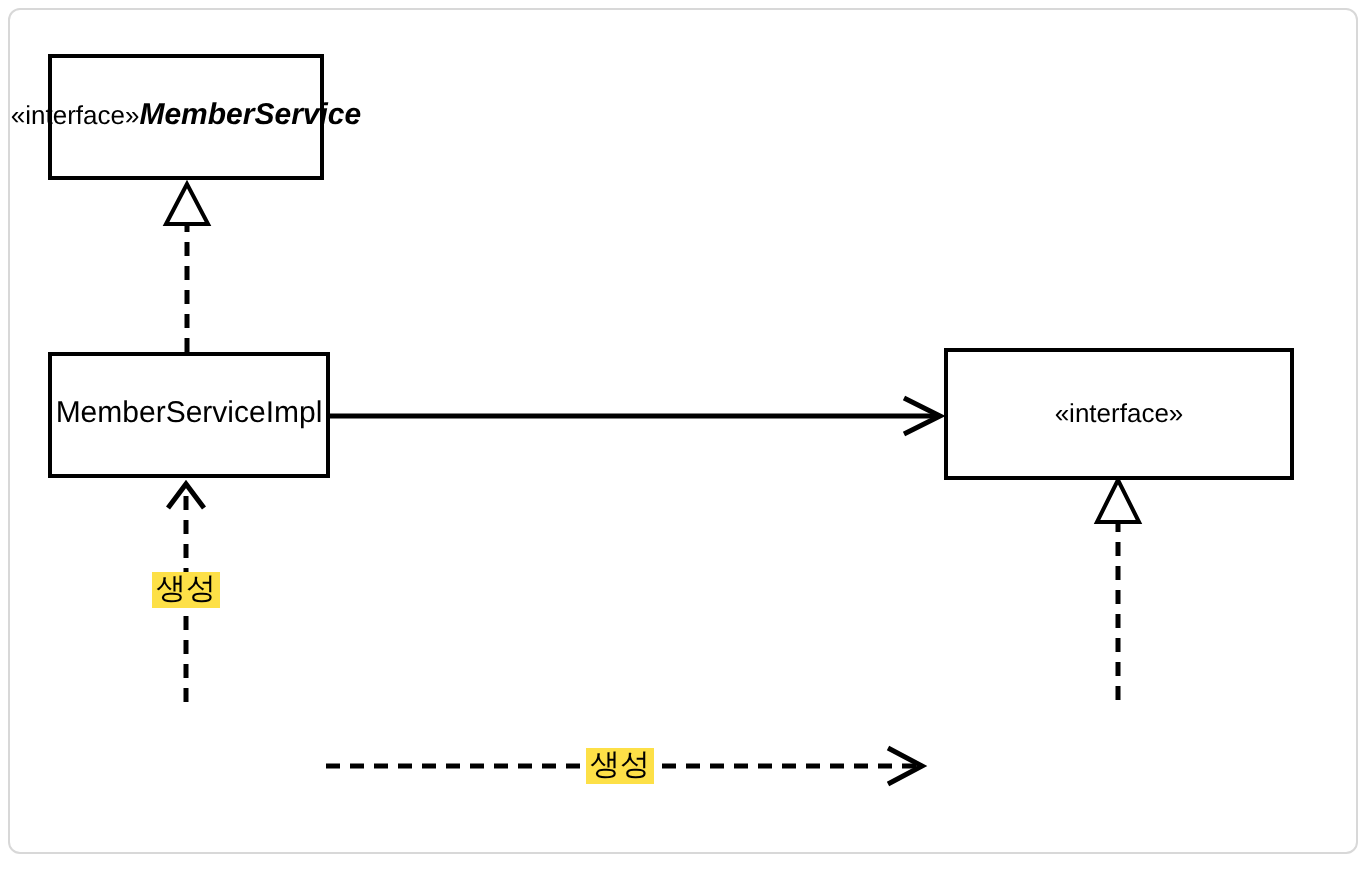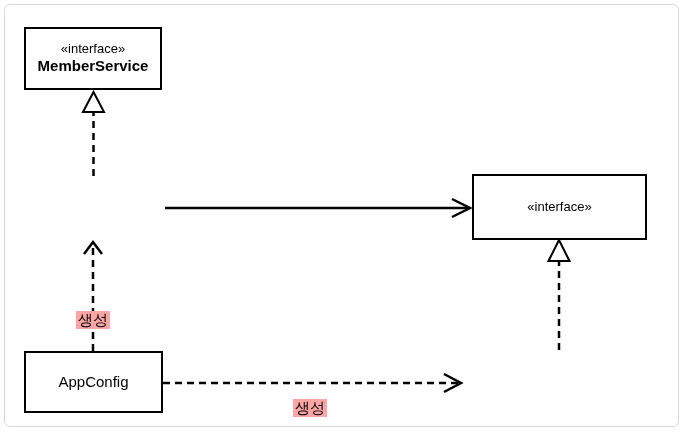--- a/index.html
+++ b/index.html
@@ -34,52 +34,50 @@
     top: 0;
     width: 685px;
     height: 442px;
   }
   .uml-box {
     position: absolute;
     box-sizing: border-box;
     border: 2px solid #000000;
     background: #ffffff;
     display: flex;
-    flex-direction: column;
     align-items: center;
     justify-content: center;
     text-align: center;
     z-index: 2;
   }
   .stereotype {
     font-size: 13px;
     line-height: 1.25;
     white-space: nowrap;
   }
   .class-name {
     font-size: 15px;
     line-height: 1.25;
     white-space: nowrap;
   }
-  .class-name.bold { font-weight: bold; }
+  .class-name.bold { font-weight: bold; font-style: italic; }
   .box-ms  { left: 24px;  top: 27px;  width: 138px; height: 63px; }
   .box-msi { left: 24px;  top: 176px; width: 141px; height: 63px; }
   .box-mr  { left: 472px; top: 174px; width: 175px; height: 66px; }
   .box-ac  { left: 24px;  top: 351px; width: 139px; height: 62px; }
   .box-mmr { left: 464px; top: 350px; width: 192px; height: 64px; }
   .edge-label {
     position: absolute;
     transform: translate(-50%, -50%);
-    background: #fca5a5;
+    background: #fde047;
     padding: 0 2px;
     font-size: 15px;
     line-height: 1.2;
     white-space: nowrap;
     z-index: 3;
-    margin-top: 25px;
   }
   .label-create-vertical   { left: 93px;  top: 295px; }
   .label-create-horizontal { left: 310px; top: 383px; }
 </style>
 </head>
 <body>
 
 <div class="canvas">
 
   <div class="frame"></div>
@@ -114,26 +112,26 @@
       <line x1="559" y1="350" x2="559" y2="262" stroke="#000000" stroke-width="2.5" stroke-dasharray="7 5"></line>
       <polygon points="559,240 548.5,261 569.5,261" fill="#ffffff" stroke="#000000" stroke-width="2"></polygon>
     </g>
   </svg>
 
   <div class="uml-box box-ms">
     <span class="stereotype">«interface»</span>
     <span class="class-name bold">MemberService</span>
   </div>
 
+  <div class="uml-box box-msi">
+    <span class="class-name">MemberServiceImpl</span>
+  </div>
 
   <div class="uml-box box-mr">
     <span class="stereotype">«interface»</span>
   </div>
 
-  <div class="uml-box box-ac">
-    <span class="class-name">AppConfig</span>
-  </div>
 
 
   <span class="edge-label label-create-vertical">생성</span>
   <span class="edge-label label-create-horizontal">생성</span>
 
 </div>
 
 </body></html>

